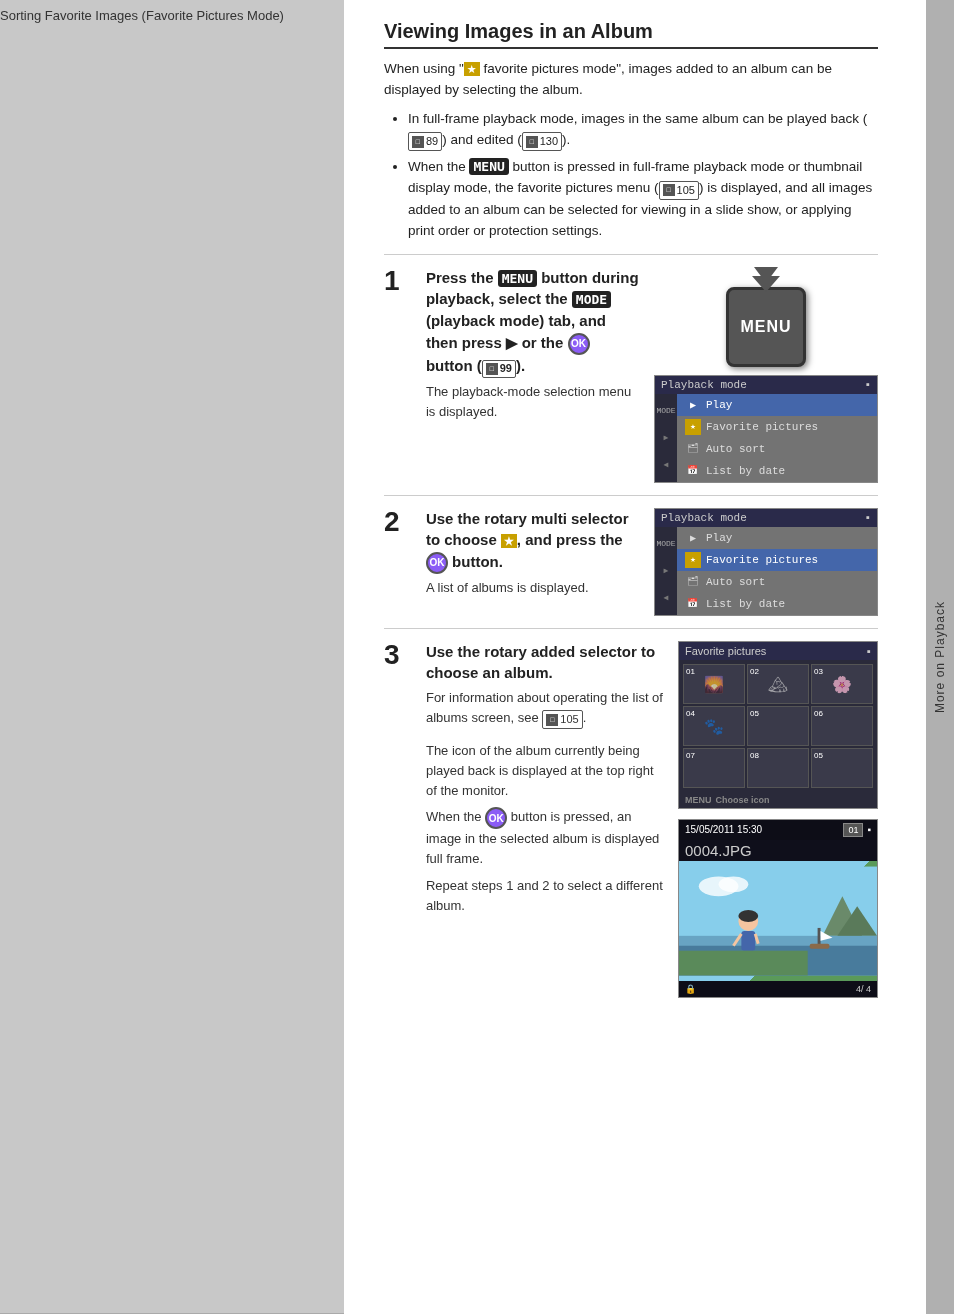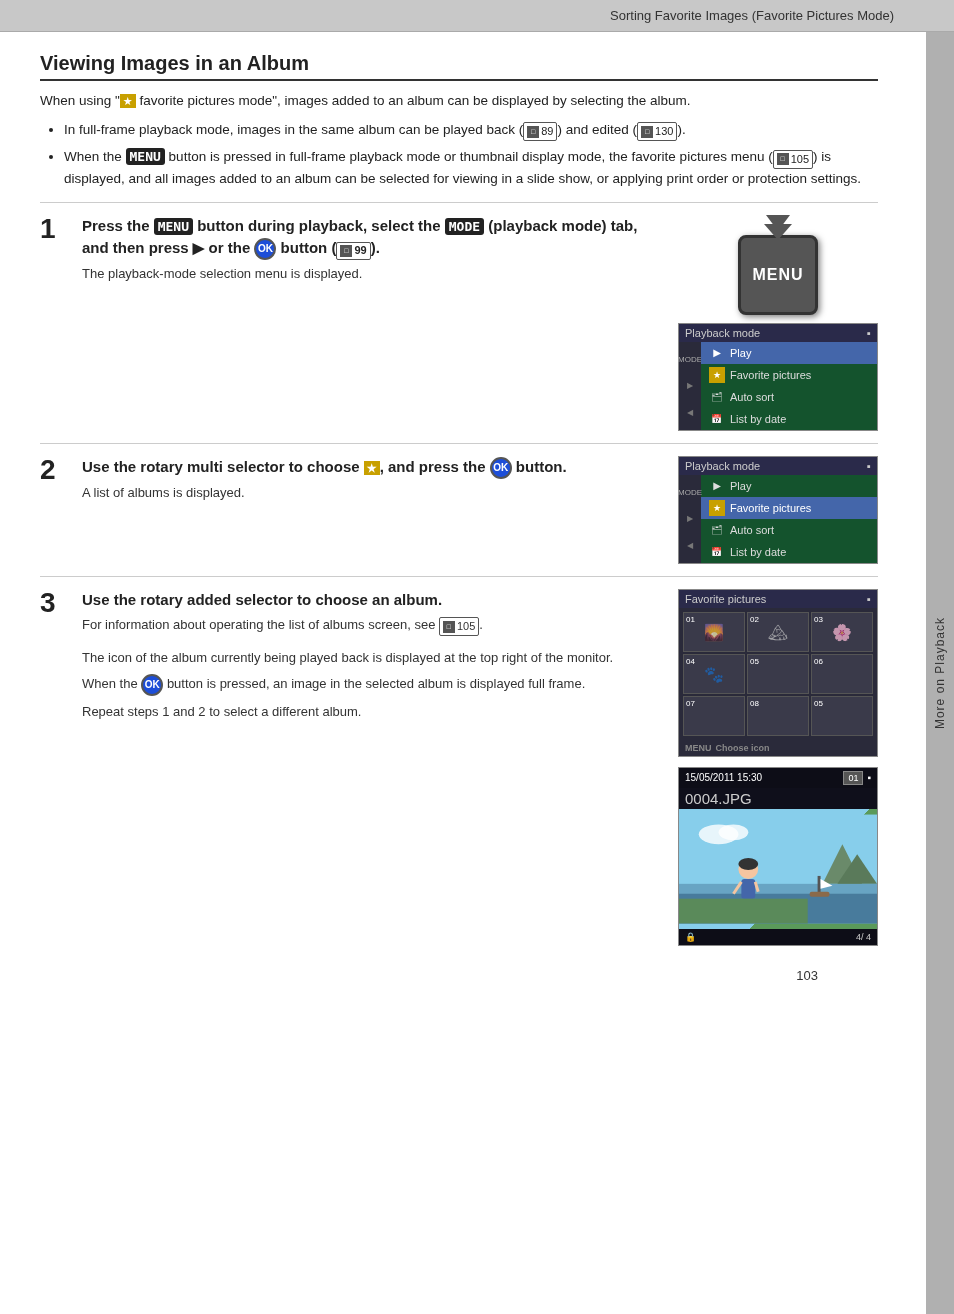--- a/index.html
+++ b/index.html
@@ -9,21 +9,21 @@
       background: #f0f0f0;
       width: 954px;
       min-height: 1314px;
       color: #222;
     }
     .page-wrapper {
       width: 954px;
       min-height: 1314px;
       background: #fff;
       display: flex;
-      flex-direction: column;
+      flex-direction: row;
     }
     
     .header-bar {
       background: #c8c8c8;
       text-align: right;
       padding: 8px 60px 8px 0;
       font-size: 13px;
       color: #333;
       border-bottom: 1px solid #aaa;
     }
@@ -106,25 +106,26 @@
       font-size: 13px;
       line-height: 1.5;
       color: #333;
     }
     .step-image {
       margin-left: 14px;
       flex-shrink: 0;
     }
     
     .cam-menu {
-      width: 200px;
+      width: 224px;
       border: 1px solid #888;
-      background: #14532d;
+      background: #737373;
       font-size: 11px;
       color: #fff;
+      font-family: Liberation Mono, monospace;
     }
     .cam-menu-title-bar {
       background: #2a2a4a;
       display: flex;
       justify-content: space-between;
       align-items: center;
       padding: 3px 6px;
       font-size: 11px;
       color: #ccc;
     }
@@ -321,21 +322,21 @@
       font-size: 7px;
       margin-right: 2px;
     }
     .ok-btn {
       display: inline-flex;
       align-items: center;
       justify-content: center;
       width: 22px;
       height: 22px;
       border-radius: 50%;
-      background: #1d4ed8;
+      background: #8b5cf6;
       color: #fff;
       font-size: 10px;
       font-weight: bold;
       border: 2px solid #555;
       vertical-align: middle;
     }
     .page-number {
       text-align: right;
       font-size: 13px;
       padding: 10px 60px 10px 0;
@@ -578,21 +579,20 @@
               </svg>
             </div>
             <div class="fullframe-bottombar">
               <span style="font-size:9px;">🔒</span>
               <span>4/ 4</span>
             </div>
           </div>
         </div>
       </div>
 
-      <div class="page-number">103</div>
 
     </div>
 
     <div class="right-sidebar">
       <div class="sidebar-tab-text">More on Playback</div>
     </div>
   </div>
 </div>
 
 </body></html>

